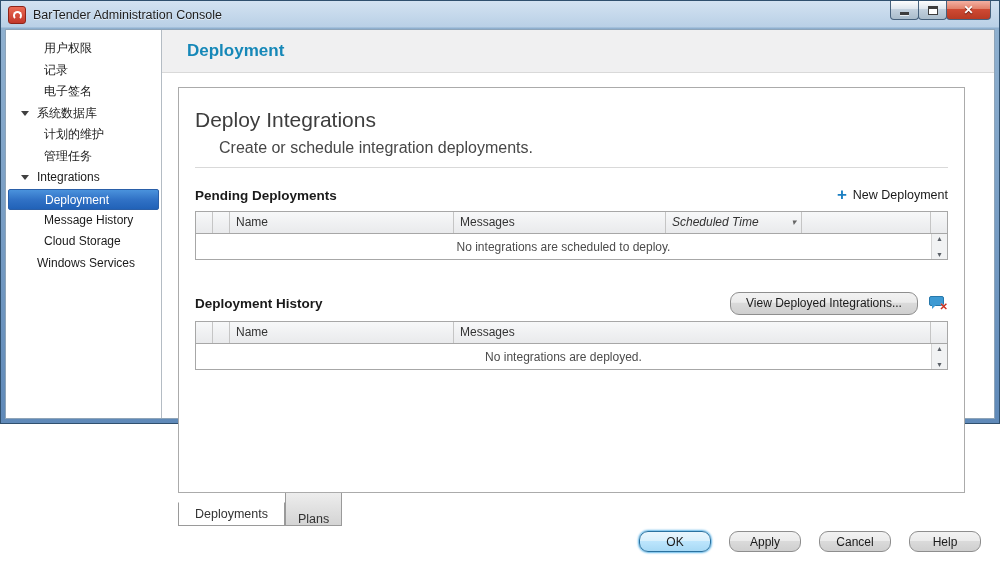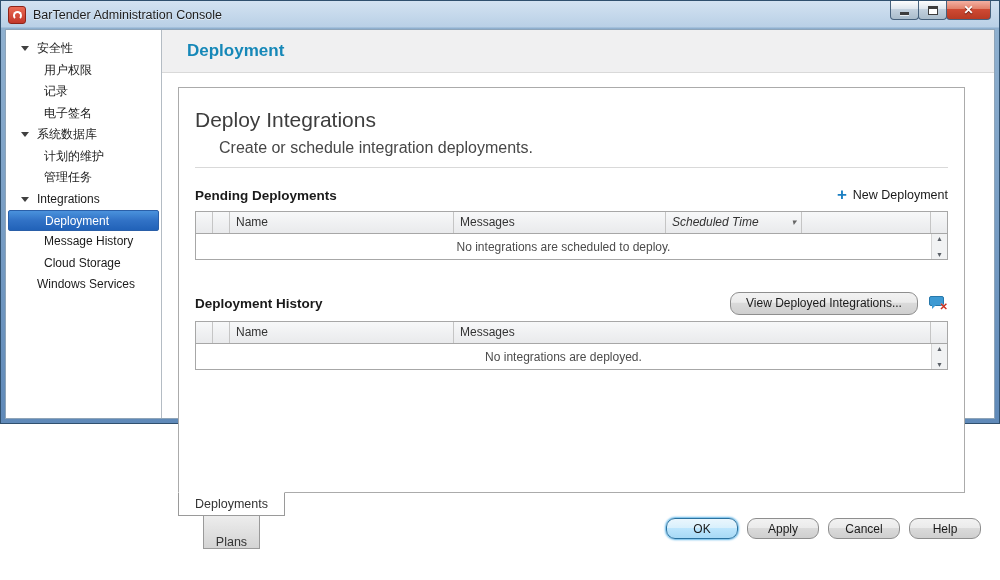--- a/index.html
+++ b/index.html
@@ -87,29 +87,29 @@
   .view-btn{ height:23px; min-width:188px; margin-right:10px; }
   .msg-del-icon{ position:relative; width:20px; height:16px; display:inline-block; cursor:pointer; }
   .bubble{ position:absolute; left:1px; top:1px; width:15px; height:10px; background:#3d9ad3;
     border:1px solid #2678ab; border-radius:2px; }
   .bubble:after{ content:""; position:absolute; left:2px; bottom:-4px; width:0; height:0;
     border-left:4px solid #3d9ad3; border-bottom:4px solid transparent; }
   .redx{ position:absolute; right:0; bottom:-1px; color:#cc2f1e; font-size:10px; font-weight:bold;
     text-shadow:0 0 1px #fff; line-height:1; }
 
   
-  .tabs{ position:absolute; left:16px; top:463px; display:flex; align-items:center;flex-direction:column; }
+  .tabs{ position:absolute; left:16px; top:463px; display:flex; align-items:flex-end; }
   .tab{ font-size:12.5px; color:#333; cursor:pointer; }
   .tab.active{ background:#fff; border:1px solid #9a9a9a; border-top:1px solid #fff; margin-top:-1px;
     height:24px; line-height:22px; padding:0 16px; z-index:2; }
   .tab.inactive{ background:linear-gradient(#ededed,#d4d4d4); border:1px solid #9a9a9a; border-top:none;
     height:21px; line-height:20px; padding:16px 12px; }
 
   
-  .footer{ position:absolute; right:13px; top:488px; display:flex; gap:9px;align-items:center; }
+  .footer{ position:absolute; right:13px; top:501px; display:flex; gap:18px;align-items:center; }
   .win-btn.ok{ border-color:#2a72a0; background:linear-gradient(#eaf6fd,#d9f0fc 45%,#bee6fd 46%,#a7d9f5);
     box-shadow:0 0 2px 1px #62b6e7; }
 </style>
 </head>
 <body>
 
 <div class="window">
 
   <div class="titlebar">
     <span class="app-icon">
@@ -125,24 +125,20 @@
         </div>
       <div class="wbtn close">
           <span class="glyph-close">✕</span>
         </div>
     </div>
   </div>
 
   <div class="client">
 
     <div class="sidebar">
-      <div class="tree-item lvl0">
-        <span class="tree-arrow"></span>
-        <span>安全性</span>
-      </div>
       <div class="tree-item lvl1">
         <span>用户权限</span>
       </div>
       <div class="tree-item lvl1">
         <span>记录</span>
       </div>
       <div class="tree-item lvl1">
         <span>电子签名</span>
       </div>
       <div class="tree-item lvl0">

